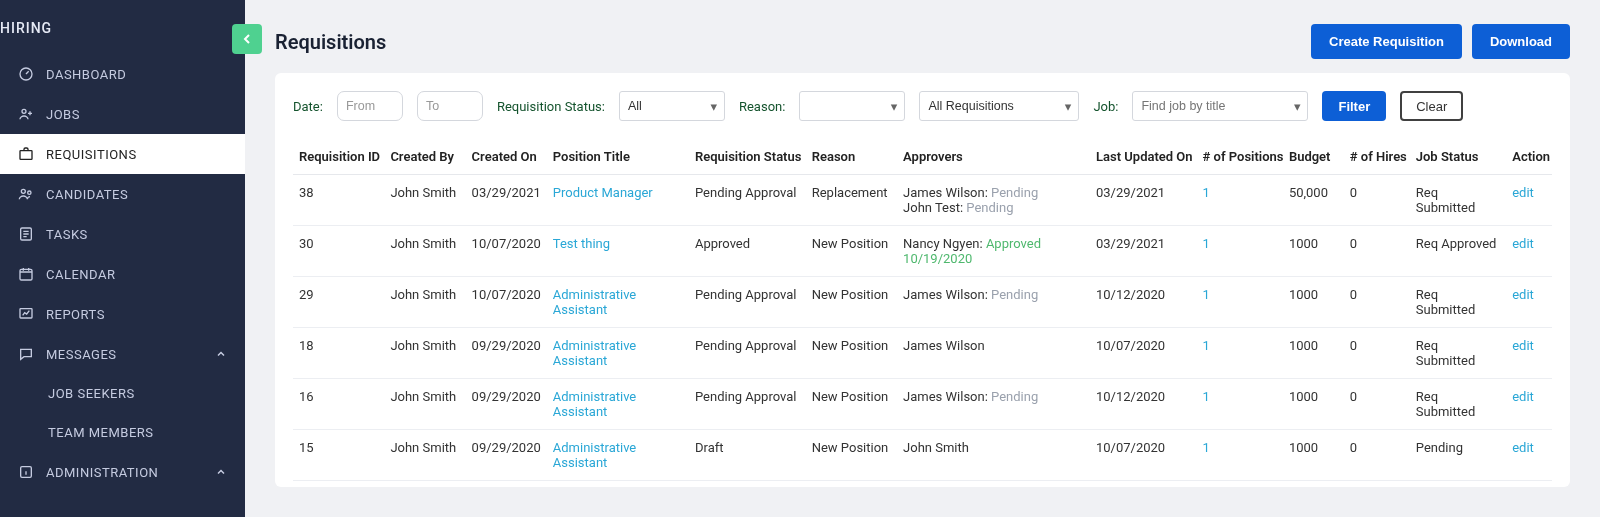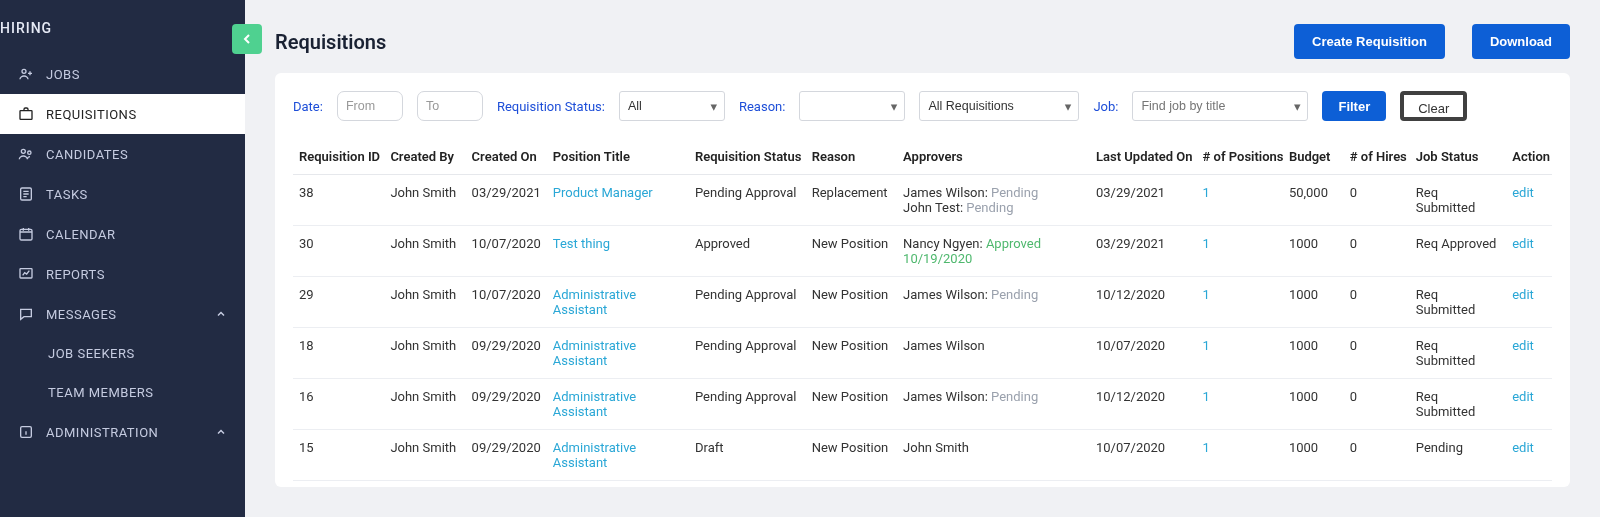--- a/index.html
+++ b/index.html
@@ -91,21 +91,21 @@
   .header-row {
     display: flex;
     align-items: center;
     padding: 24px 30px 14px 30px;
   }
   .page-title {
     font-size: 20px;
     font-weight: 600;
     color: #1a2233;
   }
-  .header-actions { margin-left: auto; display: flex; gap: 27px; }
+  .header-actions { margin-left: auto; display: flex; gap: 10px; }
   .btn {
     border: none;
     border-radius: 4px;
     padding: 10px 18px;
     font-size: 13px;
     cursor: pointer;
     font-weight: 600;
   }
   .btn-primary { background: #0d5fd6; color: #fff; }
 
@@ -120,21 +120,21 @@
 
   .filters {
     display: flex;
     align-items: center;
     gap: 14px;
     flex-wrap: nowrap;
     padding-bottom: 18px;
   }
   .filters label {
     font-size: 13px;
-    color: #1d4ed8;
+    color: #14532d;
   }
   .inp, .sel {
     border: 1px solid #d4d7dd;
     border-radius: 3px;
     padding: 6px 8px;
     font-size: 12.5px;
     background: #fff;
     color: #333;
     height: 30px;
   }
@@ -162,21 +162,21 @@
     border-radius: 4px;
     padding: 7px 16px;
     font-size: 13px;
     font-weight: 600;
     cursor: pointer;
     height: 30px;
   }
   .btn-clear {
     background: #fff;
     color: #333;
-    border: 4px solid #404040;
+    border: 2px solid #404040;
     border-radius: 4px;
     padding: 6px 14px;
     font-size: 13px;
     font-weight: 500;
     cursor: pointer;
     height: 30px;
   }
 
   table {
     width: 100%;
@@ -207,20 +207,29 @@
   .approved { color: #4fb86e; }
 </style>
 </head>
 <body>
 
 <div class="layout">
 
   <aside class="sidebar">
     <div class="sidebar-title">HIRING</div>
 
+    <div class="nav-item">
+      <span class="icon">
+        <svg viewBox="0 0 24 24" fill="none" stroke="currentColor" stroke-width="2">
+            <circle cx="12" cy="12" r="9"></circle>
+            <path d="M12 12l4-4"></path>
+          </svg>
+      </span>
+      <span>DASHBOARD</span>
+    </div>
 
     <div class="nav-item">
       <span class="icon">
         <svg viewBox="0 0 24 24" fill="none" stroke="currentColor" stroke-width="2">
             <circle cx="9" cy="8" r="3"></circle>
             <path d="M3 20c0-3 3-5 6-5s6 2 6 5"></path>
             <path d="M18 8v6M15 11h6"></path>
           </svg>
       </span>
       <span>JOBS</span>

